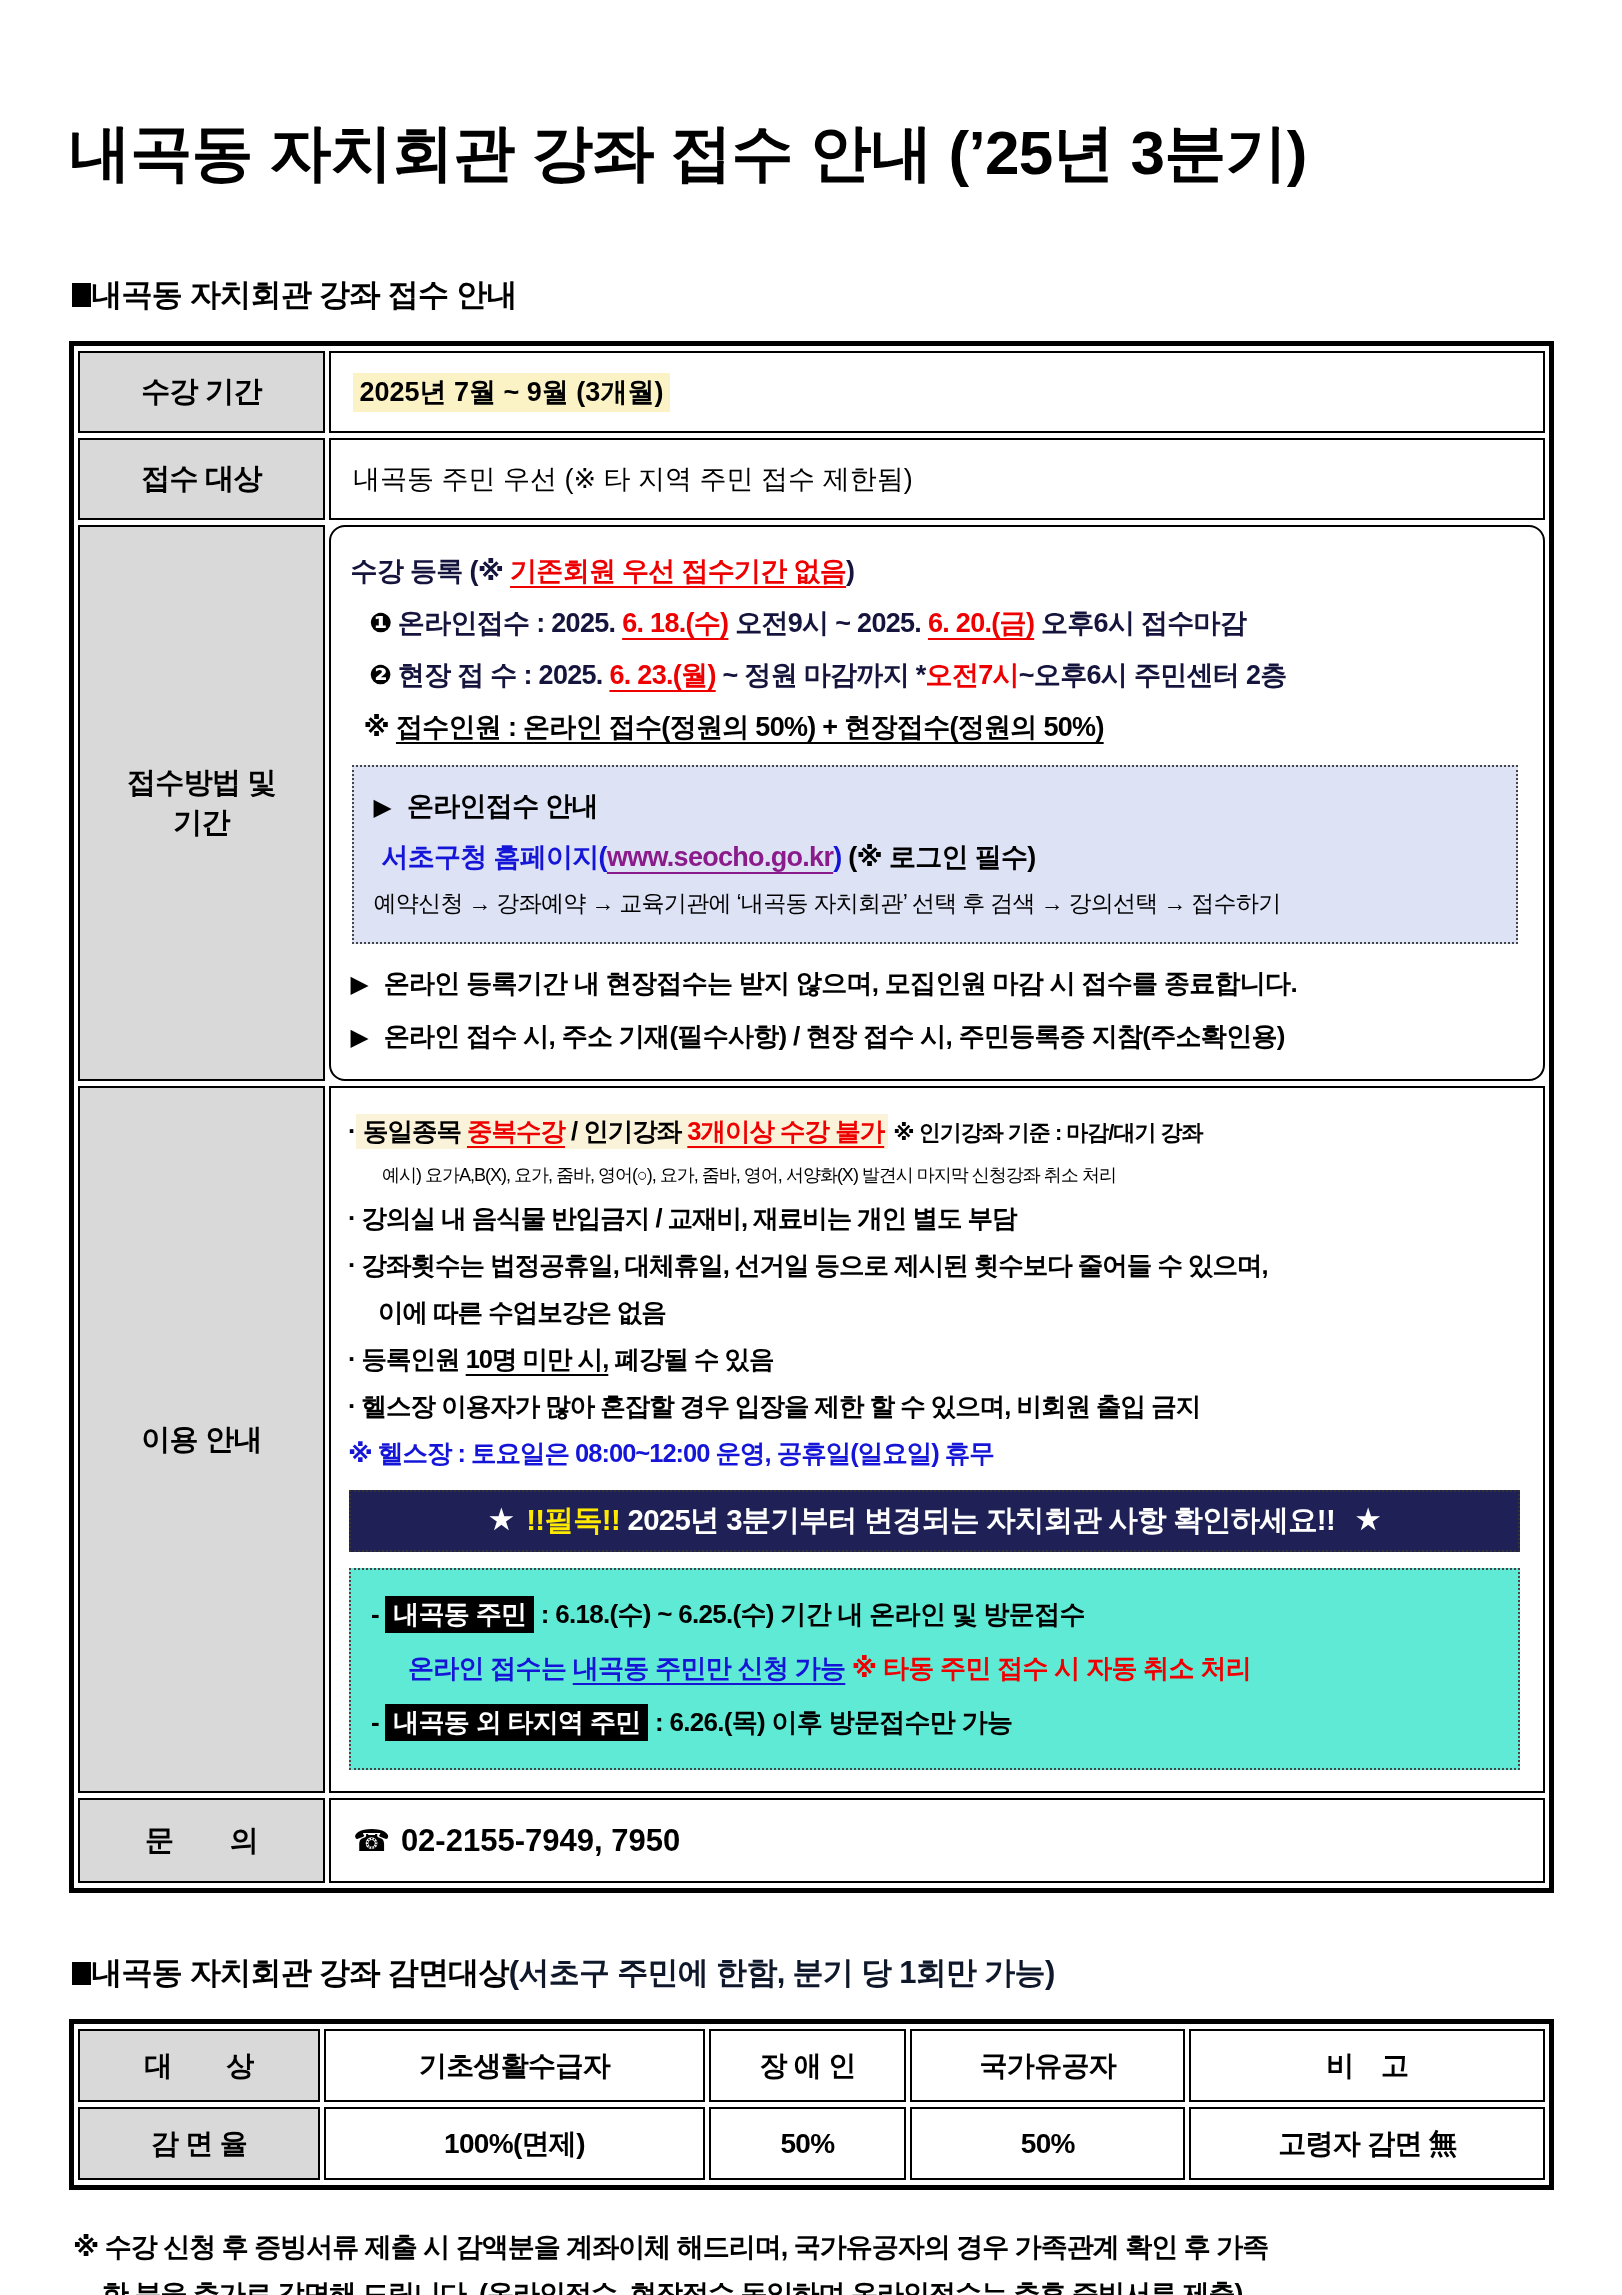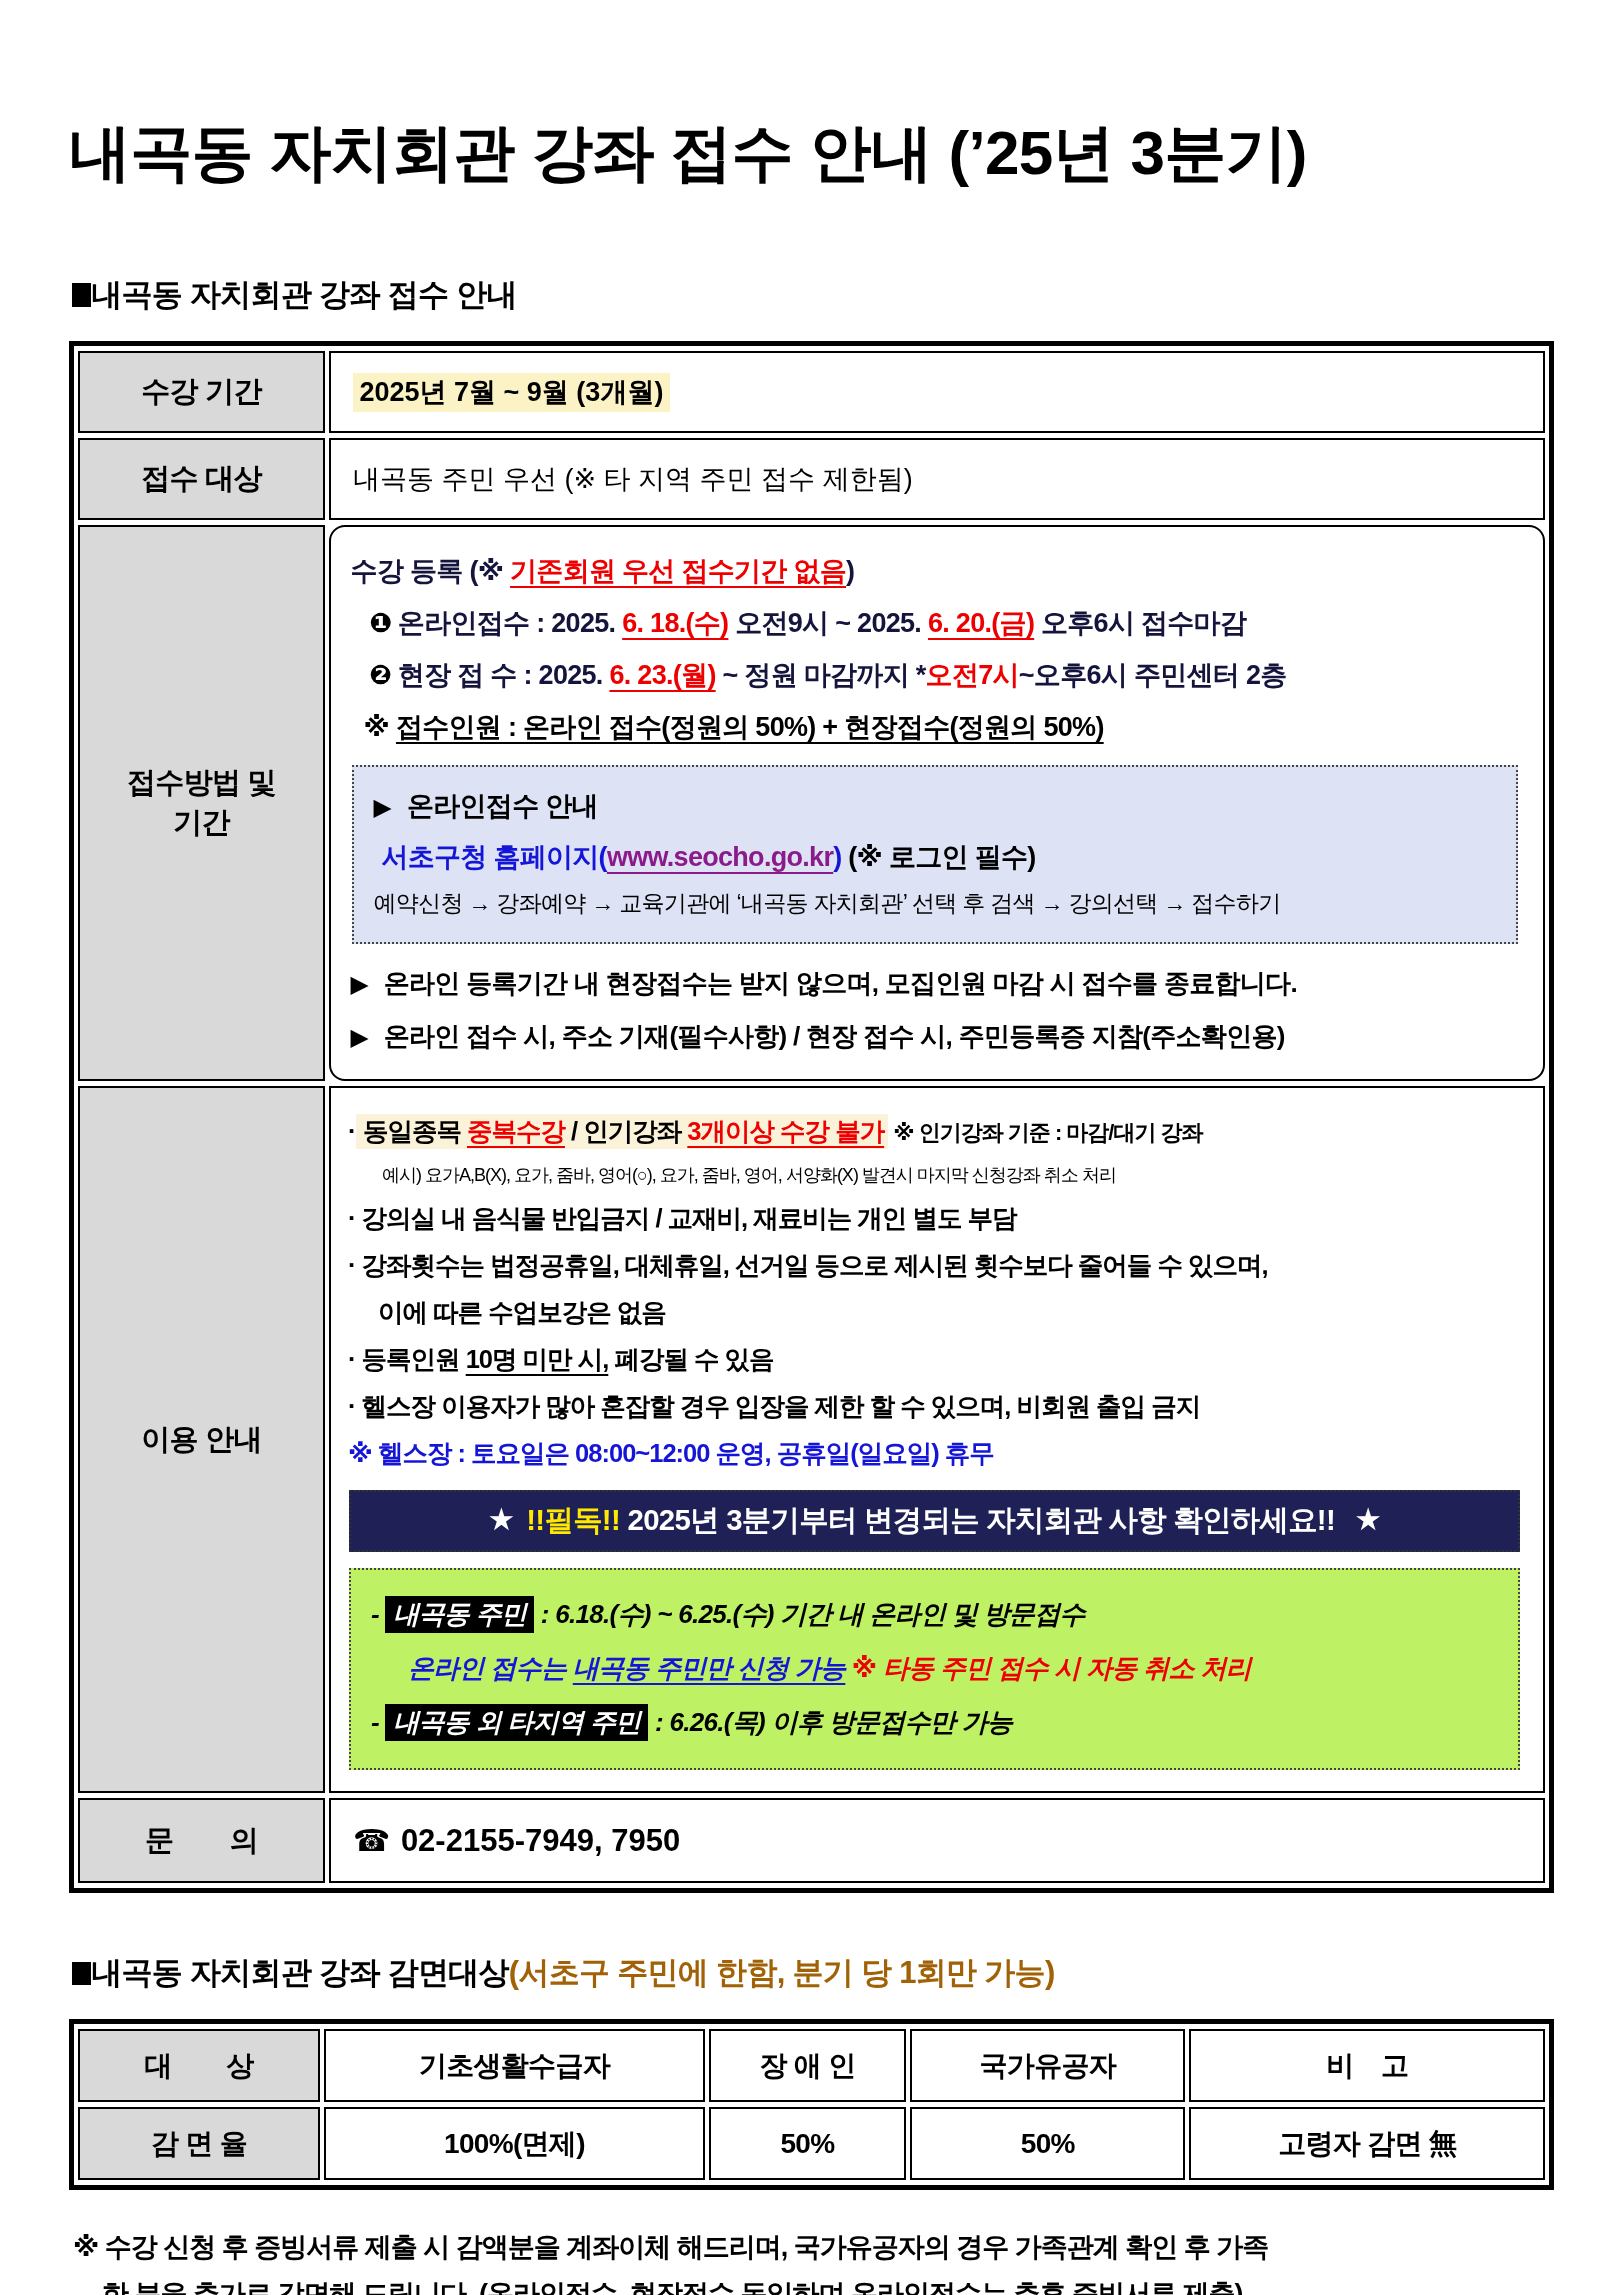--- a/index.html
+++ b/index.html
@@ -14,21 +14,21 @@
   
   .title{
     font-size:62px;font-weight:900;letter-spacing:-0.7px;
     margin:0 0 79px 0;white-space:nowrap;color:#000;
   }
 
   
   .sec-head{display:flex;align-items:center;gap:0;margin:0 0 25px 2.6px;}
   .sq{width:19.6px;height:23.6px;background:#000;flex:0 0 auto;}
   .sec-head .txt{font-size:31px;font-weight:700;letter-spacing:-0.7px;}
-  .sec-head .txt-red{font-size:31px;font-weight:700;color:#a16207;letter-spacing:-0.7px;}
+  .sec-head .txt-red{font-size:31px;font-weight:700;color:#0f172a;letter-spacing:-0.7px;}
 
   
   .tblwrap{border:5.9px solid #000;background:#fff;margin-bottom:59px;}
   table.info{width:100%;border-collapse:separate;border-spacing:4.6px 5.9px;}
   table.info td{border:2px solid #000;vertical-align:middle;}
   td.lbl{
     width:241px;background:#d9d9d9;text-align:center;
     font-size:29px;font-weight:700;letter-spacing:-0.7px;
   }
   td.val{padding:11.8px 22px;font-size:27px;font-weight:500;}
@@ -72,22 +72,22 @@
   .banner{
     background:#1f2156;border:2px dotted #333;color:#fff;
     margin:13px 6.5px 15.7px 1.3px;padding:9.2px 6.5px;
     text-align:center;font-size:29.4px;font-weight:800;letter-spacing:-0.7px;
     white-space:nowrap;
   }
   .banner .yellow{color:#ffe900;}
   .banner .star{font-size:31px;padding:0 11.8px;}
 
   .pinkbox{
-    background:#bef264;border:2px dotted #444;
-    margin:0 6.5px 3.9px 1.3px;padding:17px 19.6px 19.6px 19.6px;font-style:italic;
+    background:#5eead4;border:2px dotted #444;
+    margin:0 6.5px 3.9px 1.3px;padding:17px 19.6px 19.6px 19.6px;
   }
   .pk-line{font-size:26px;line-height:54px;font-weight:600;letter-spacing:-0.7px;white-space:nowrap;color:#000;}
   .tag{background:#000;color:#fff;padding:2.6px 7.9px 4.6px 7.9px;font-weight:700;}
   .pk-ind{padding-left:37px;}
 
   
   .phone-icon{font-size:30px;margin-right:10.5px;}
   .contact-val{font-size:31px;font-weight:600;letter-spacing:0px;}
 
   

